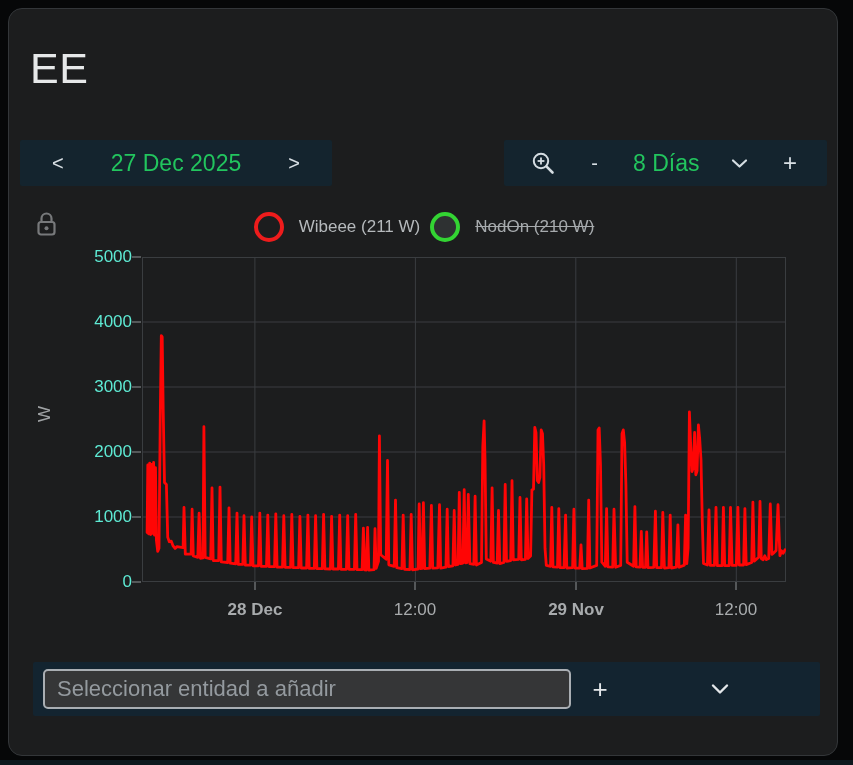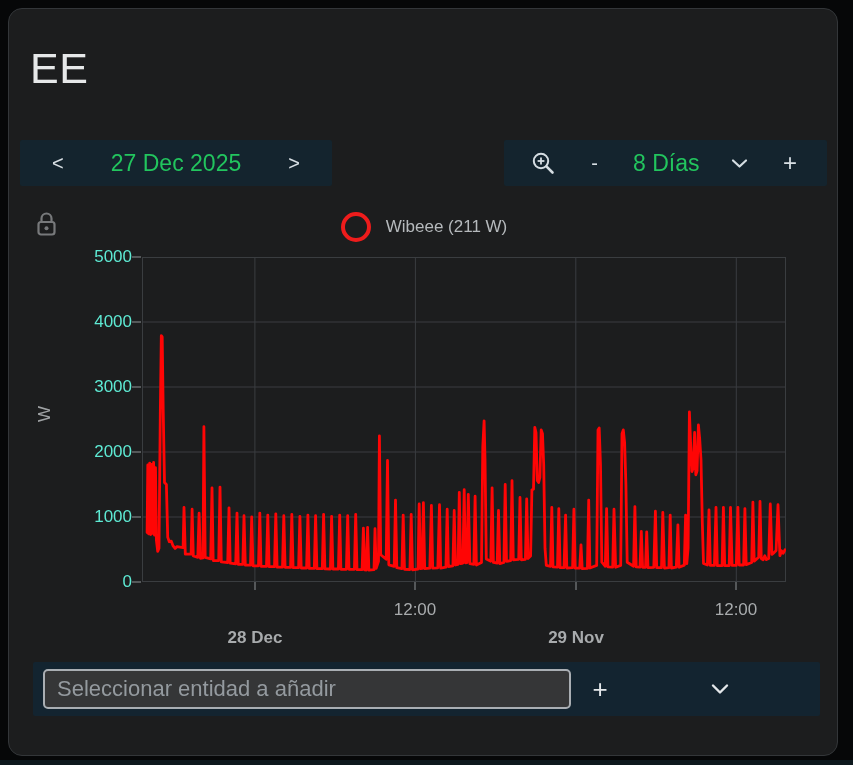--- a/index.html
+++ b/index.html
@@ -23,21 +23,21 @@
   .legend-item{display:flex;align-items:center;gap:15px;cursor:pointer;}
   .legend-ring{width:22px;height:22px;border-radius:50%;border:4px solid #888;box-sizing:content-box;}
   .legend-label{font-size:17px;color:#b5b9bc;}
   .legend-item.off .legend-label{text-decoration:line-through;color:#a6aaad;}
   .legend-item.off .legend-ring{background:#2e3132;}
   #plot-wrap{left:142px;top:257px;width:644px;height:325px;}
   .y-tick-label{position:absolute;right:721px;transform:translateY(-50%);font-size:17px;
     color:#5eead4;text-align:right;width:60px;}
   .y-tick-dash{position:absolute;left:132px;width:9px;height:2px;background:#55585a;}
   .x-tick-label{position:absolute;top:600px;transform:translateX(-50%);font-size:17px;color:#a8abad;}
-  .x-tick-label.bold{font-weight:bold;margin-top:28px;}
+  .x-tick-label.bold{font-weight:bold;}
   .x-tick-mark{position:absolute;top:582px;width:2px;height:8px;background:#55585a;}
   #ylabel{left:30px;top:404px;transform:rotate(-90deg);transform-origin:center;
     font-size:17px;color:#9fa2a4;width:30px;text-align:center;}
   #entity-panel{left:33px;top:662px;width:787px;height:54px;background:#132430;border-radius:2px;
     display:flex;align-items:center;padding:0 10px;box-sizing:border-box;gap:0;}
   #entity-input{width:528px;height:40px;background:#353637;border:2px solid #a9aeb3;border-radius:5px;
     color:#d6dadd;font-size:22px;padding:0 12px;box-sizing:border-box;outline:none;
     font-family:"Liberation Sans",sans-serif;}
   #entity-input::placeholder{color:#949a9f;opacity:1;}
   #entity-add{width:58px;text-align:center;font-size:26px;color:#e3e7ea;background:none;border:none;cursor:pointer;}
@@ -83,20 +83,24 @@
     <rect x="4.5" y="11" width="16" height="12.5" rx="2.5" fill="none" stroke="#77797b" stroke-width="2.2"></rect>
     <circle cx="12.5" cy="17.2" r="2" fill="#77797b"></circle>
   </svg>
 </div>
 
 <div id="legend-row" class="abs">
   <div class="legend-item">
     <span class="legend-ring" style="border-color: rgb(238, 28, 28);"></span>
     <span class="legend-label">Wibeee (211 W)</span>
   </div>
+  <div class="legend-item off">
+    <span class="legend-ring" style="border-color: rgb(51, 212, 51);"></span>
+    <span class="legend-label">NodOn (210 W)</span>
+  </div>
 </div>
 
 <div id="ylabel" class="abs">W</div>
 
 <div id="plot-wrap" class="abs">
   <svg id="plot" width="644" height="325" viewBox="0 0 644 325">
       <line x1="0" x2="644" y1="325.0" y2="325.0" stroke="#3a3d40" stroke-width="1"></line>
       <line x1="0" x2="644" y1="260.0" y2="260.0" stroke="#3a3d40" stroke-width="1"></line>
       <line x1="0" x2="644" y1="195.0" y2="195.0" stroke="#3a3d40" stroke-width="1"></line>
       <line x1="0" x2="644" y1="130.0" y2="130.0" stroke="#3a3d40" stroke-width="1"></line>

